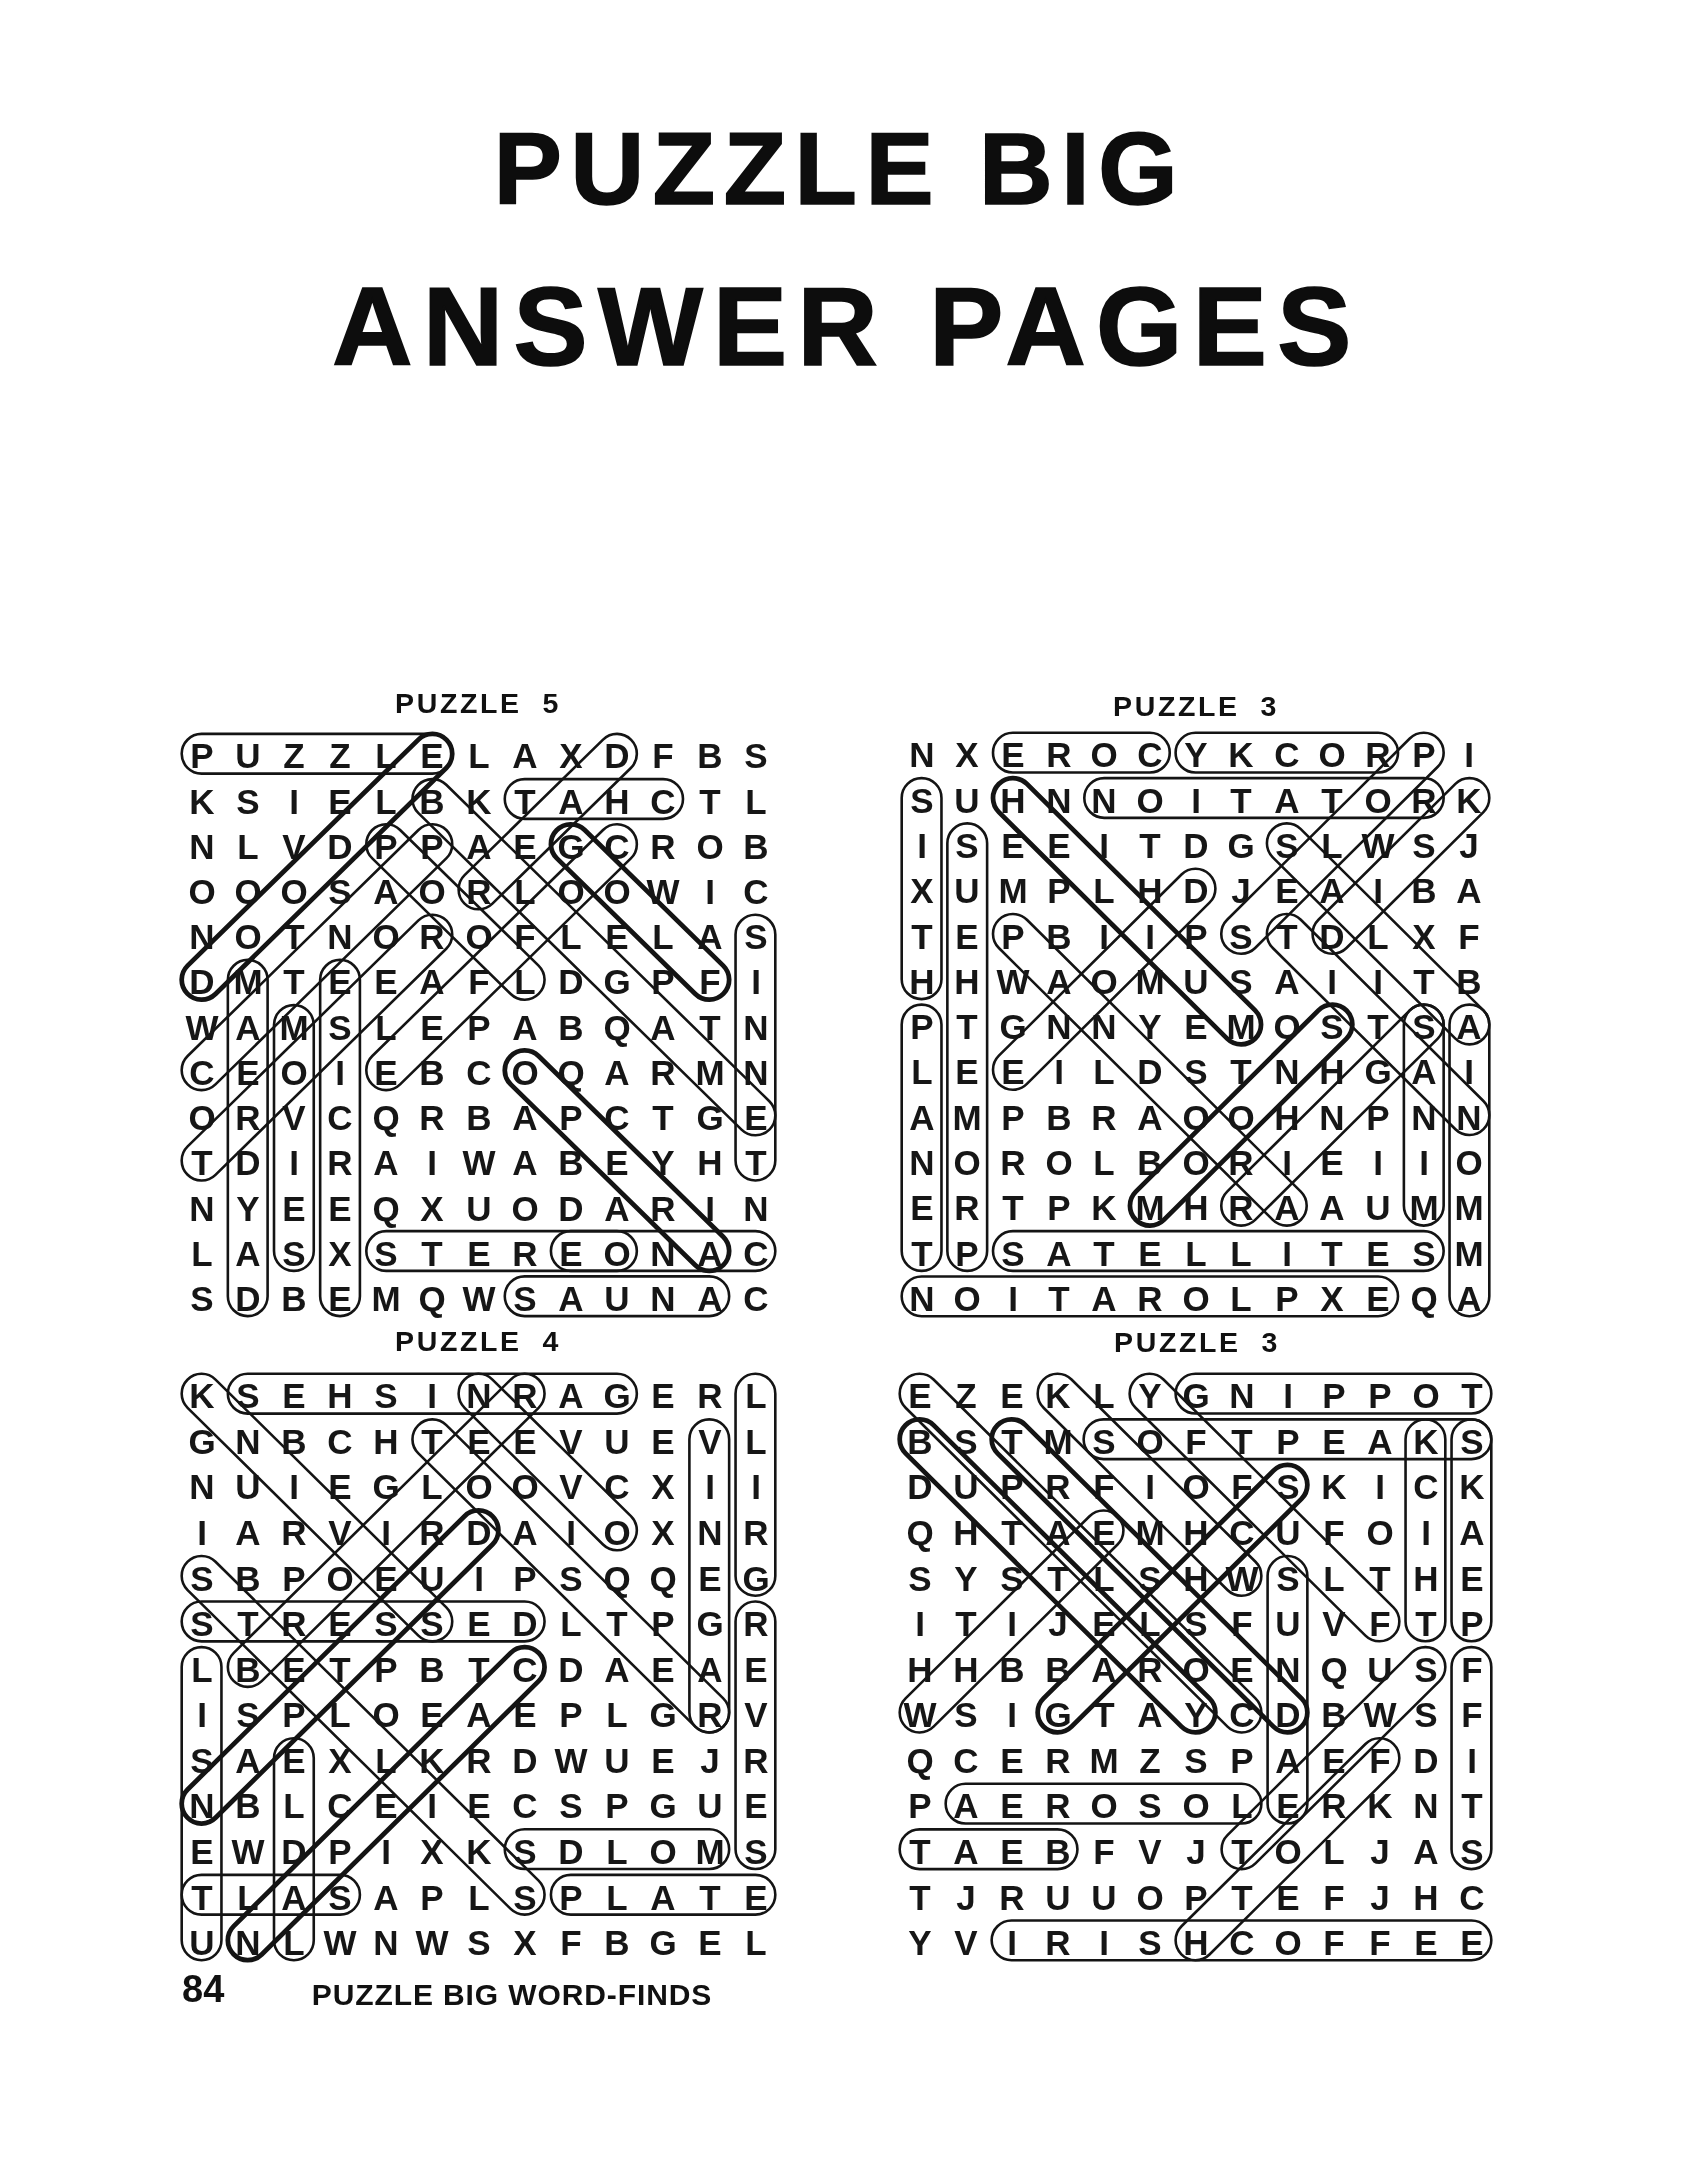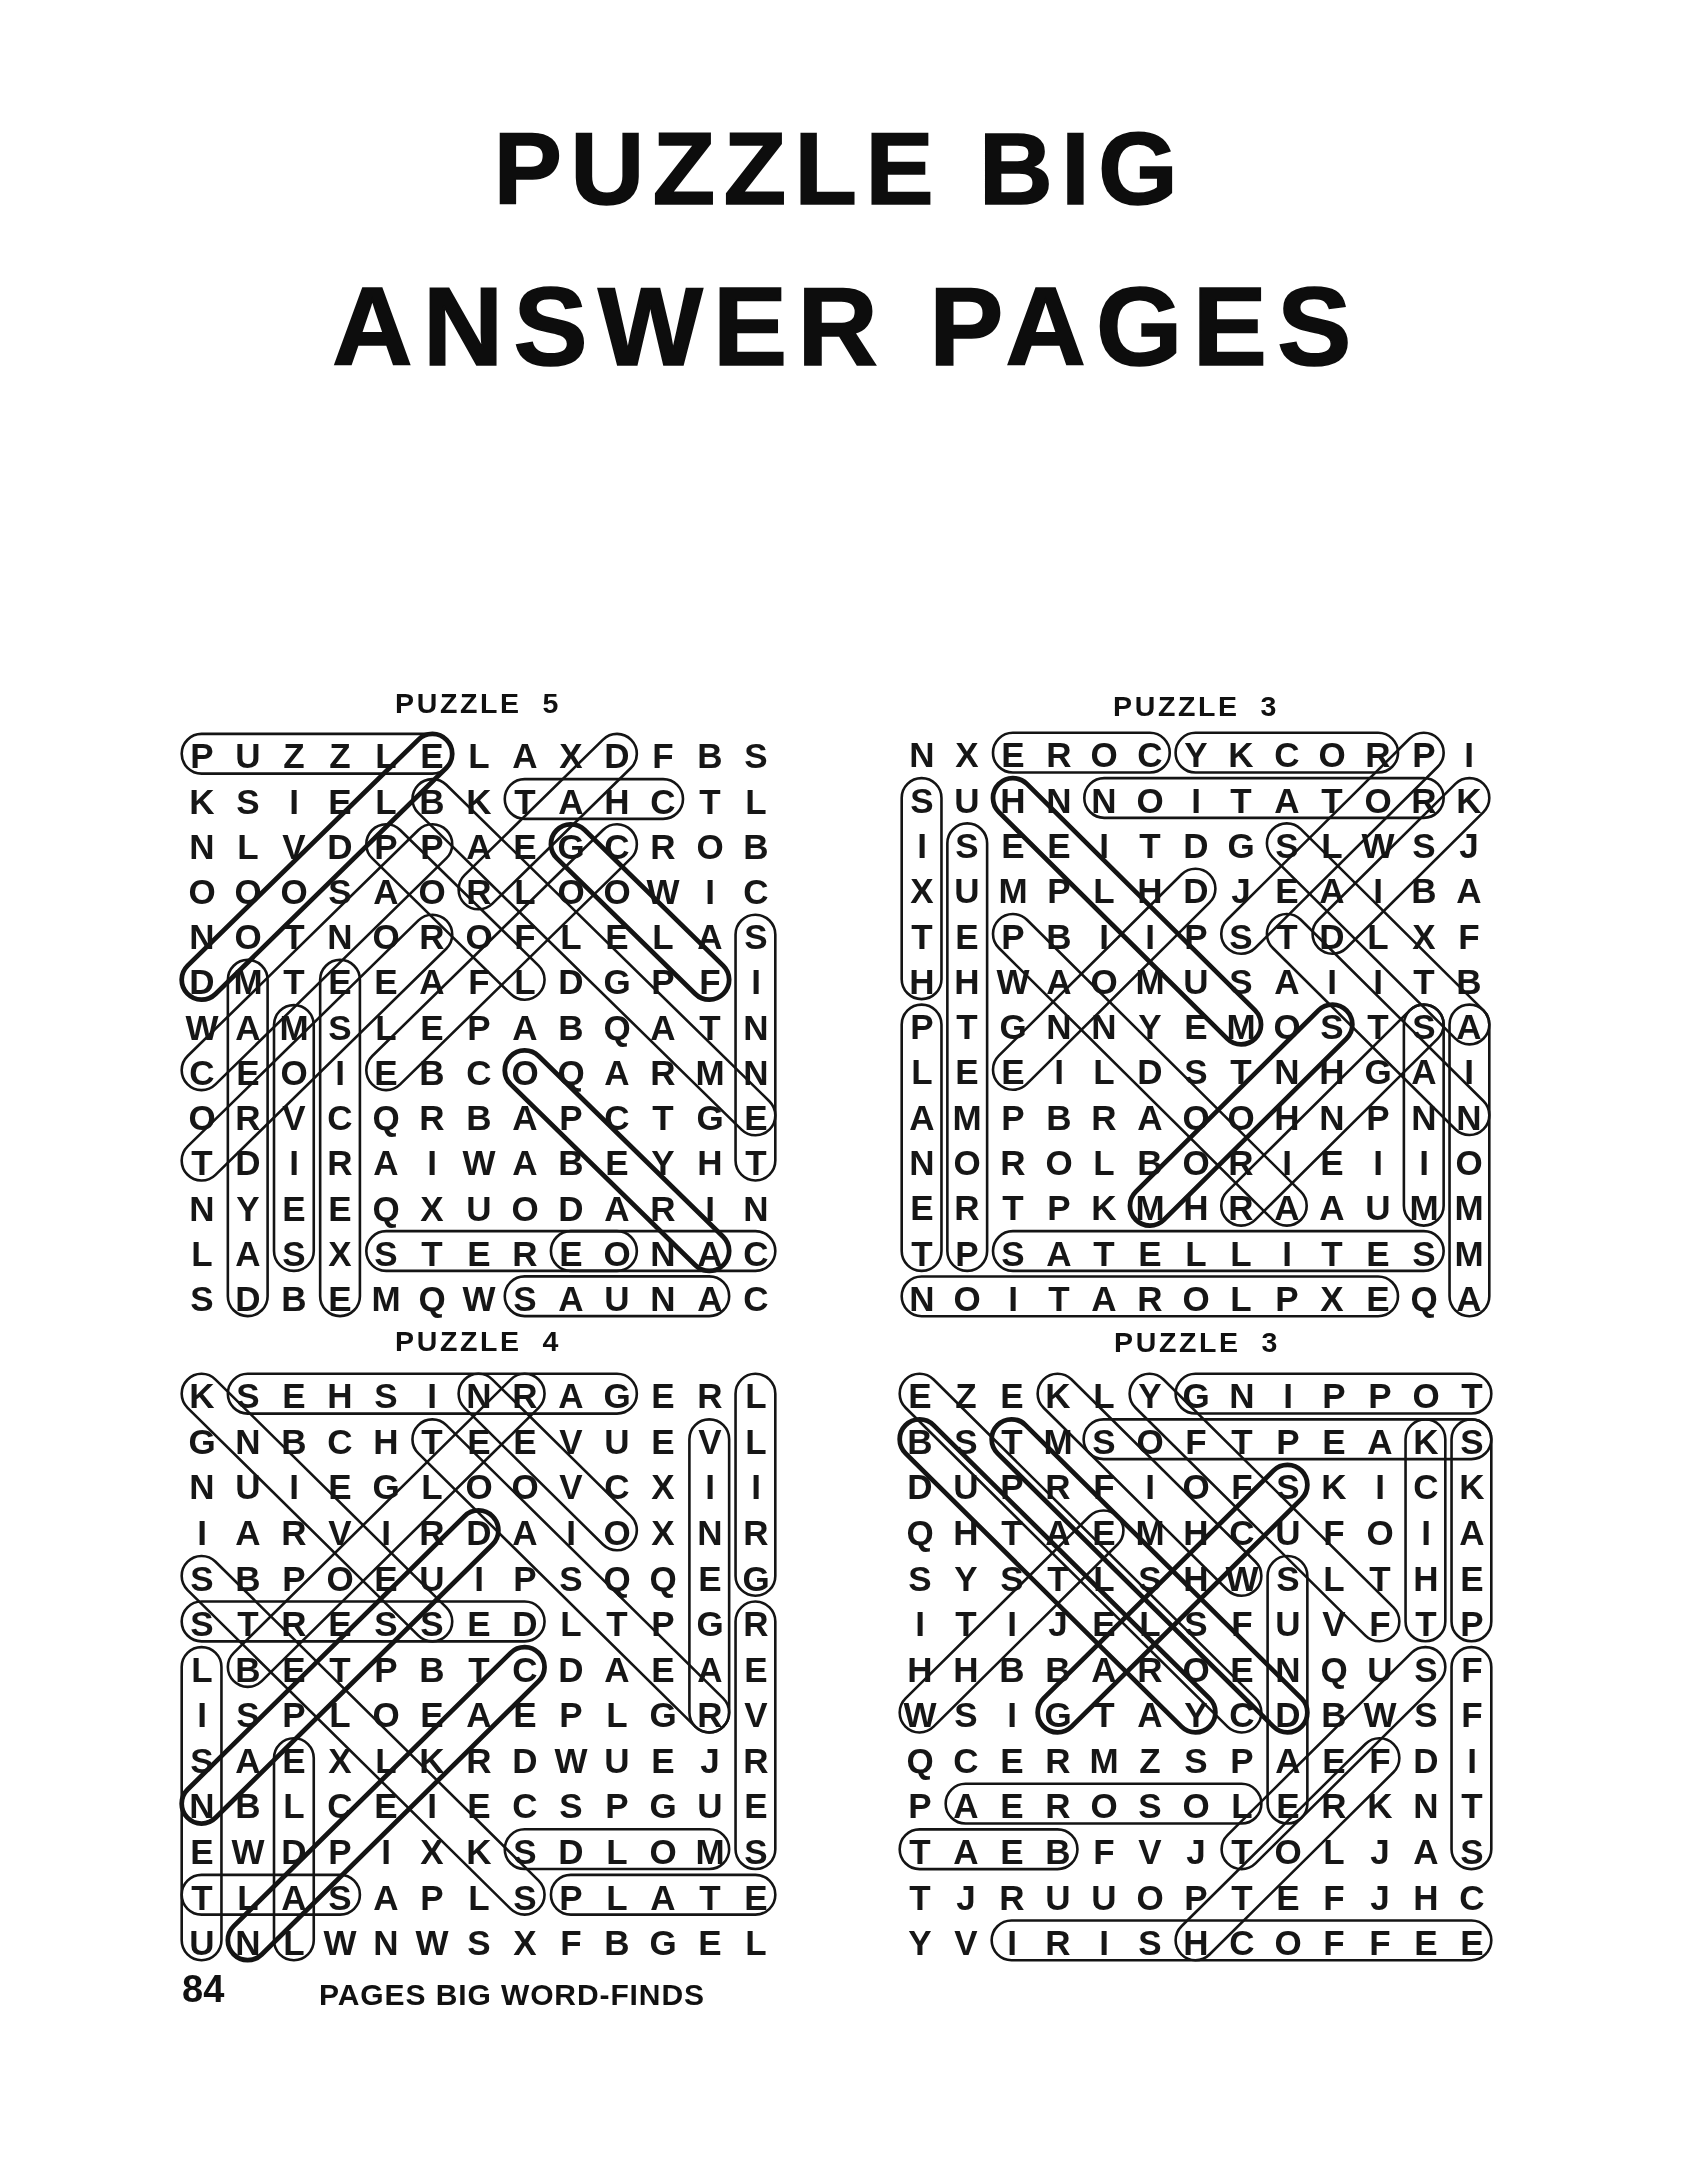--- a/index.html
+++ b/index.html
@@ -821,14 +821,14 @@
       <span class="grid-letter" style="left: 357px; top: 583px;">C</span>
       <span class="grid-letter" style="left: 403px; top: 583px;">O</span>
       <span class="grid-letter" style="left: 449px; top: 583px;">F</span>
       <span class="grid-letter" style="left: 495px; top: 583px;">F</span>
       <span class="grid-letter" style="left: 541px; top: 583px;">E</span>
       <span class="grid-letter" style="left: 587px; top: 583px;">E</span>
     </div>
 </div>
 
 <div class="footer-pageno">84</div>
-<div class="footer-title">PAGES BIG WORD-FINDS</div>
+<div class="footer-title">PUZZLE BIG WORD-FINDS</div>
 
 
 </body></html>

